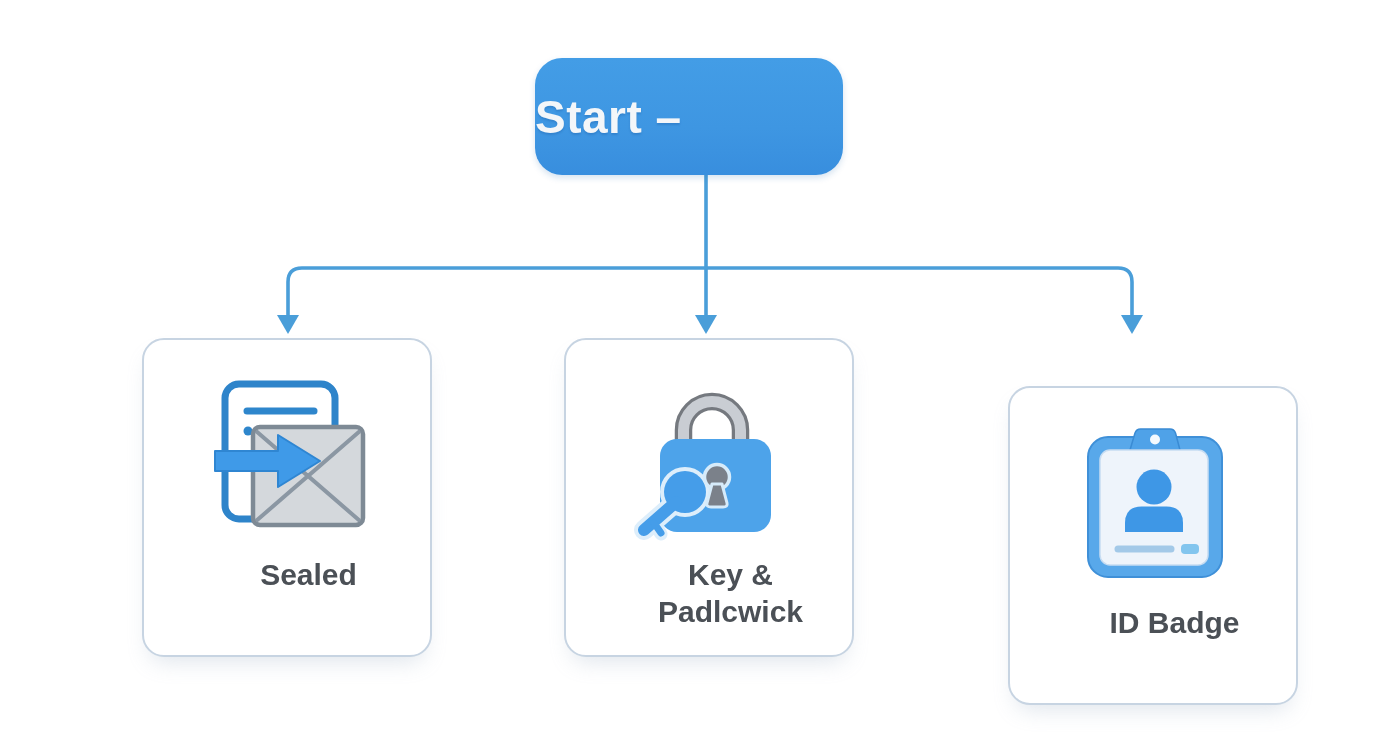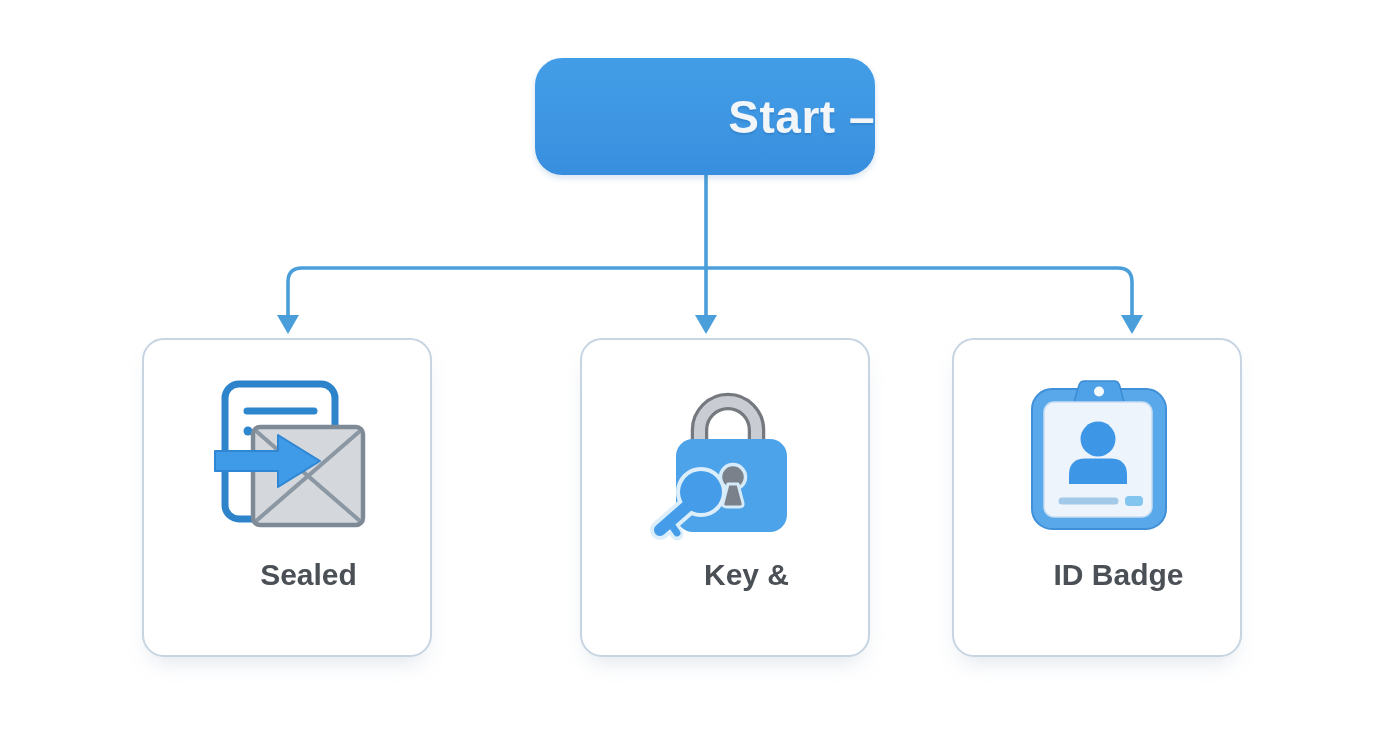--- a/index.html
+++ b/index.html
@@ -16,43 +16,43 @@
     position:relative;
     width:1392px;height:752px;
     background:#ffffff;
     overflow:hidden;
   }
   .connectors{
     position:absolute;left:0;top:0;width:1392px;height:752px;
     pointer-events:none;
   }
   .start-node{
-    position:absolute;left:535px;top:58px;width:340px;height:117px;
+    position:absolute;left:535px;top:58px;width:308px;height:117px;
     background:linear-gradient(180deg,#439de6 0%,var(--accent-blue) 60%,#388ede 100%);
     border-radius:27px;
-    display:flex;align-items:center;justify-content:flex-end;
+    display:flex;align-items:center;justify-content:flex-start;
     box-shadow:0 3px 6px rgba(30,100,170,.18);
     cursor:pointer;
   }
   .start-label{
     color:var(--start-text);
     font-size:46px;font-weight:700;letter-spacing:.5px;
     text-shadow:0 2px 2px rgba(20,80,150,.25);
   }
   .card{
     position:absolute;top:338px;width:290px;height:319px;
     background:#ffffff;
     border:2px solid var(--card-border);
     border-radius:22px;
     box-shadow:0 12px 22px -8px rgba(145,165,190,.30);
     cursor:pointer;
   }
   .card-1{left:142px;}
-  .card-2{left:580px;}
-  .card-3{left:952px;}
+  .card-2{left:564px;}
+  .card-3{left:1008px;margin-top:48px;}
   .icon-wrap{
     position:absolute;top:40px;left:50%;transform:translateX(-50%);
     line-height:0;
   }
   .card-label{
     position:absolute;left:0;right:0;top:216px;
     text-align:center;
     color:var(--label-text);
     font-size:30px;font-weight:700;line-height:37px;padding-left:43px;
   }
@@ -109,20 +109,21 @@
         </g>
         <circle cx="61" cy="112" r="21" fill="#459de9"></circle>
         <line x1="52" y1="122" x2="20" y2="150" stroke="#459de9" stroke-width="12" stroke-linecap="round"></line>
         <line x1="30" y1="143" x2="37" y2="153" stroke="#459de9" stroke-width="7" stroke-linecap="round"></line>
         <circle cx="93" cy="97" r="12.5" fill="#7b818a" stroke="#d6ebfa" stroke-width="3.5"></circle>
         <path d="M88,104 L83,123 Q82,127 87,127 L99,127 Q104,127 103,123 L98,104 Z" fill="#7b818a" stroke="#d6ebfa" stroke-width="3" stroke-linejoin="round"></path>
       </svg>
     </span>
     <div class="card-label">
       <div>Key &amp;</div>
+      <div>Padlcwick</div>
     </div>
   </div>
 
   <div class="card card-3">
     <span class="icon-wrap">
       <svg width="170" height="170" viewBox="0 0 170 170">
         <rect x="20" y="9" width="134" height="140" rx="20" fill="#58a8ea" stroke="#3f90d8" stroke-width="2"></rect>
         <path d="M62,22 L67,5 Q68.5,1 72.5,1 L102,1 Q106,1 107.5,5 L112,22 Z" fill="#4fa2e8" stroke="#3a8bd4" stroke-width="1.5"></path>
         <circle cx="87" cy="11.5" r="5" fill="#f4fafe"></circle>
         <rect x="32" y="22" width="108" height="115" rx="10" fill="#eef4fb" stroke="#c6dcf2" stroke-width="1.5"></rect>

